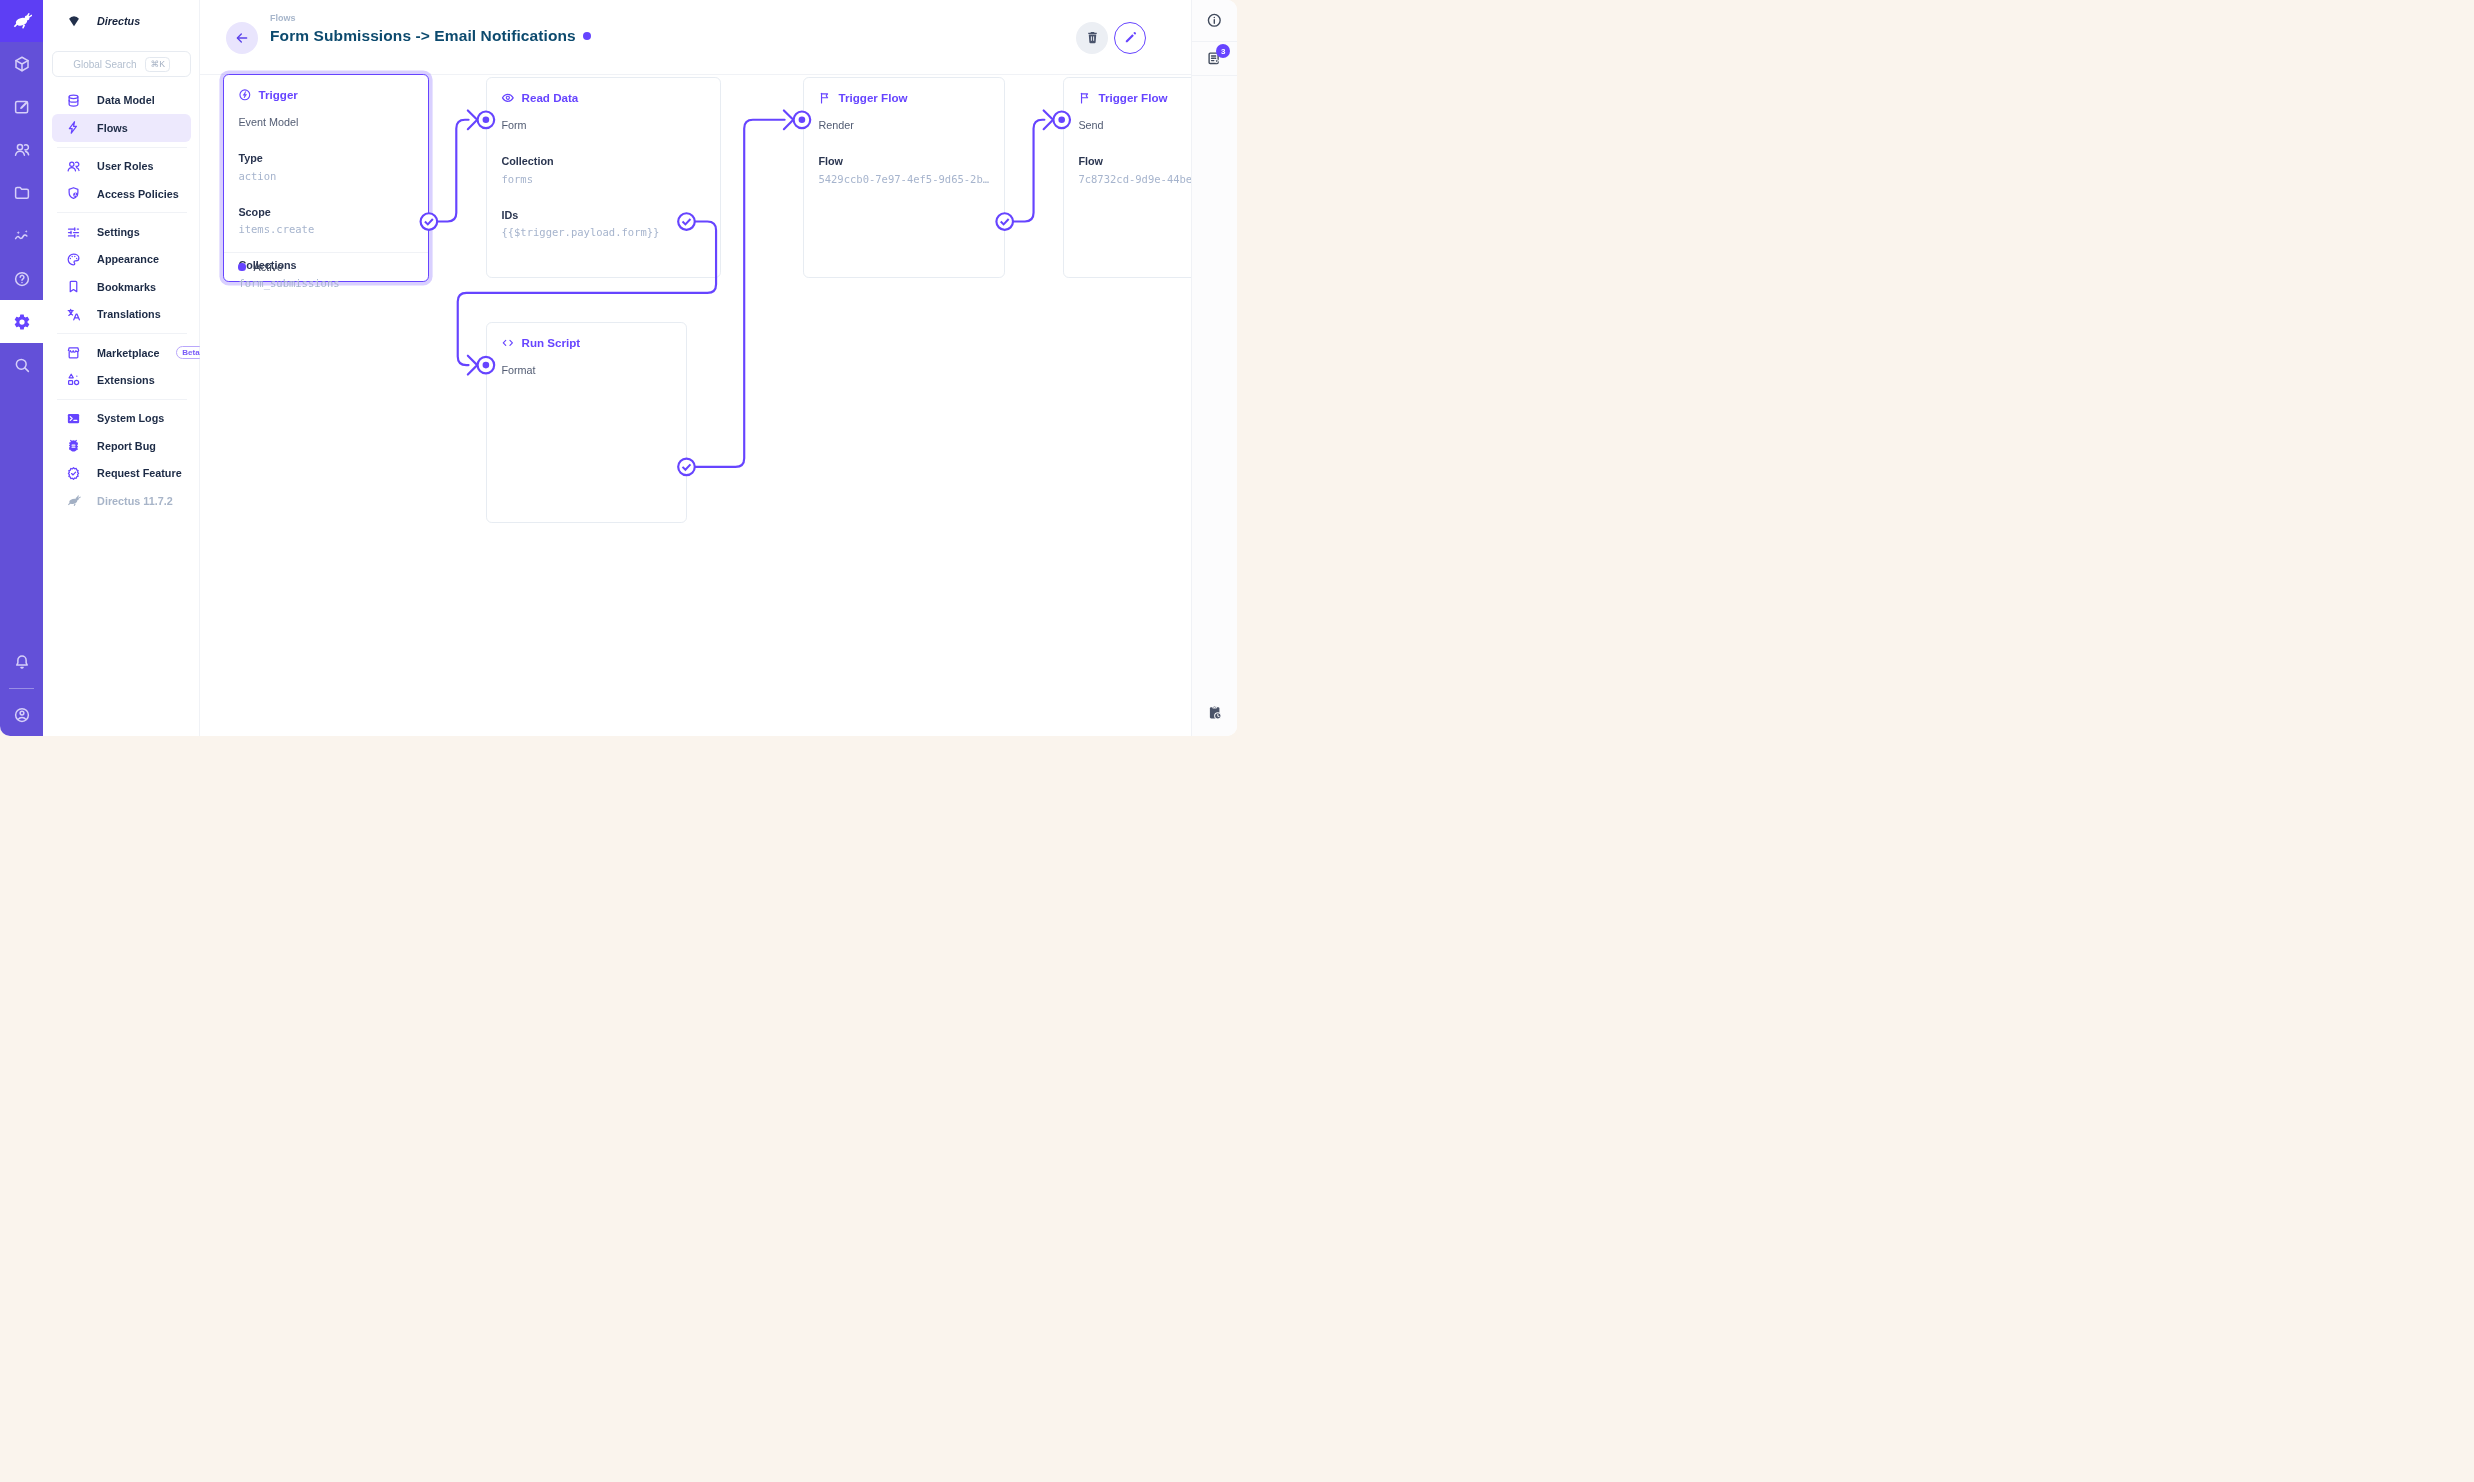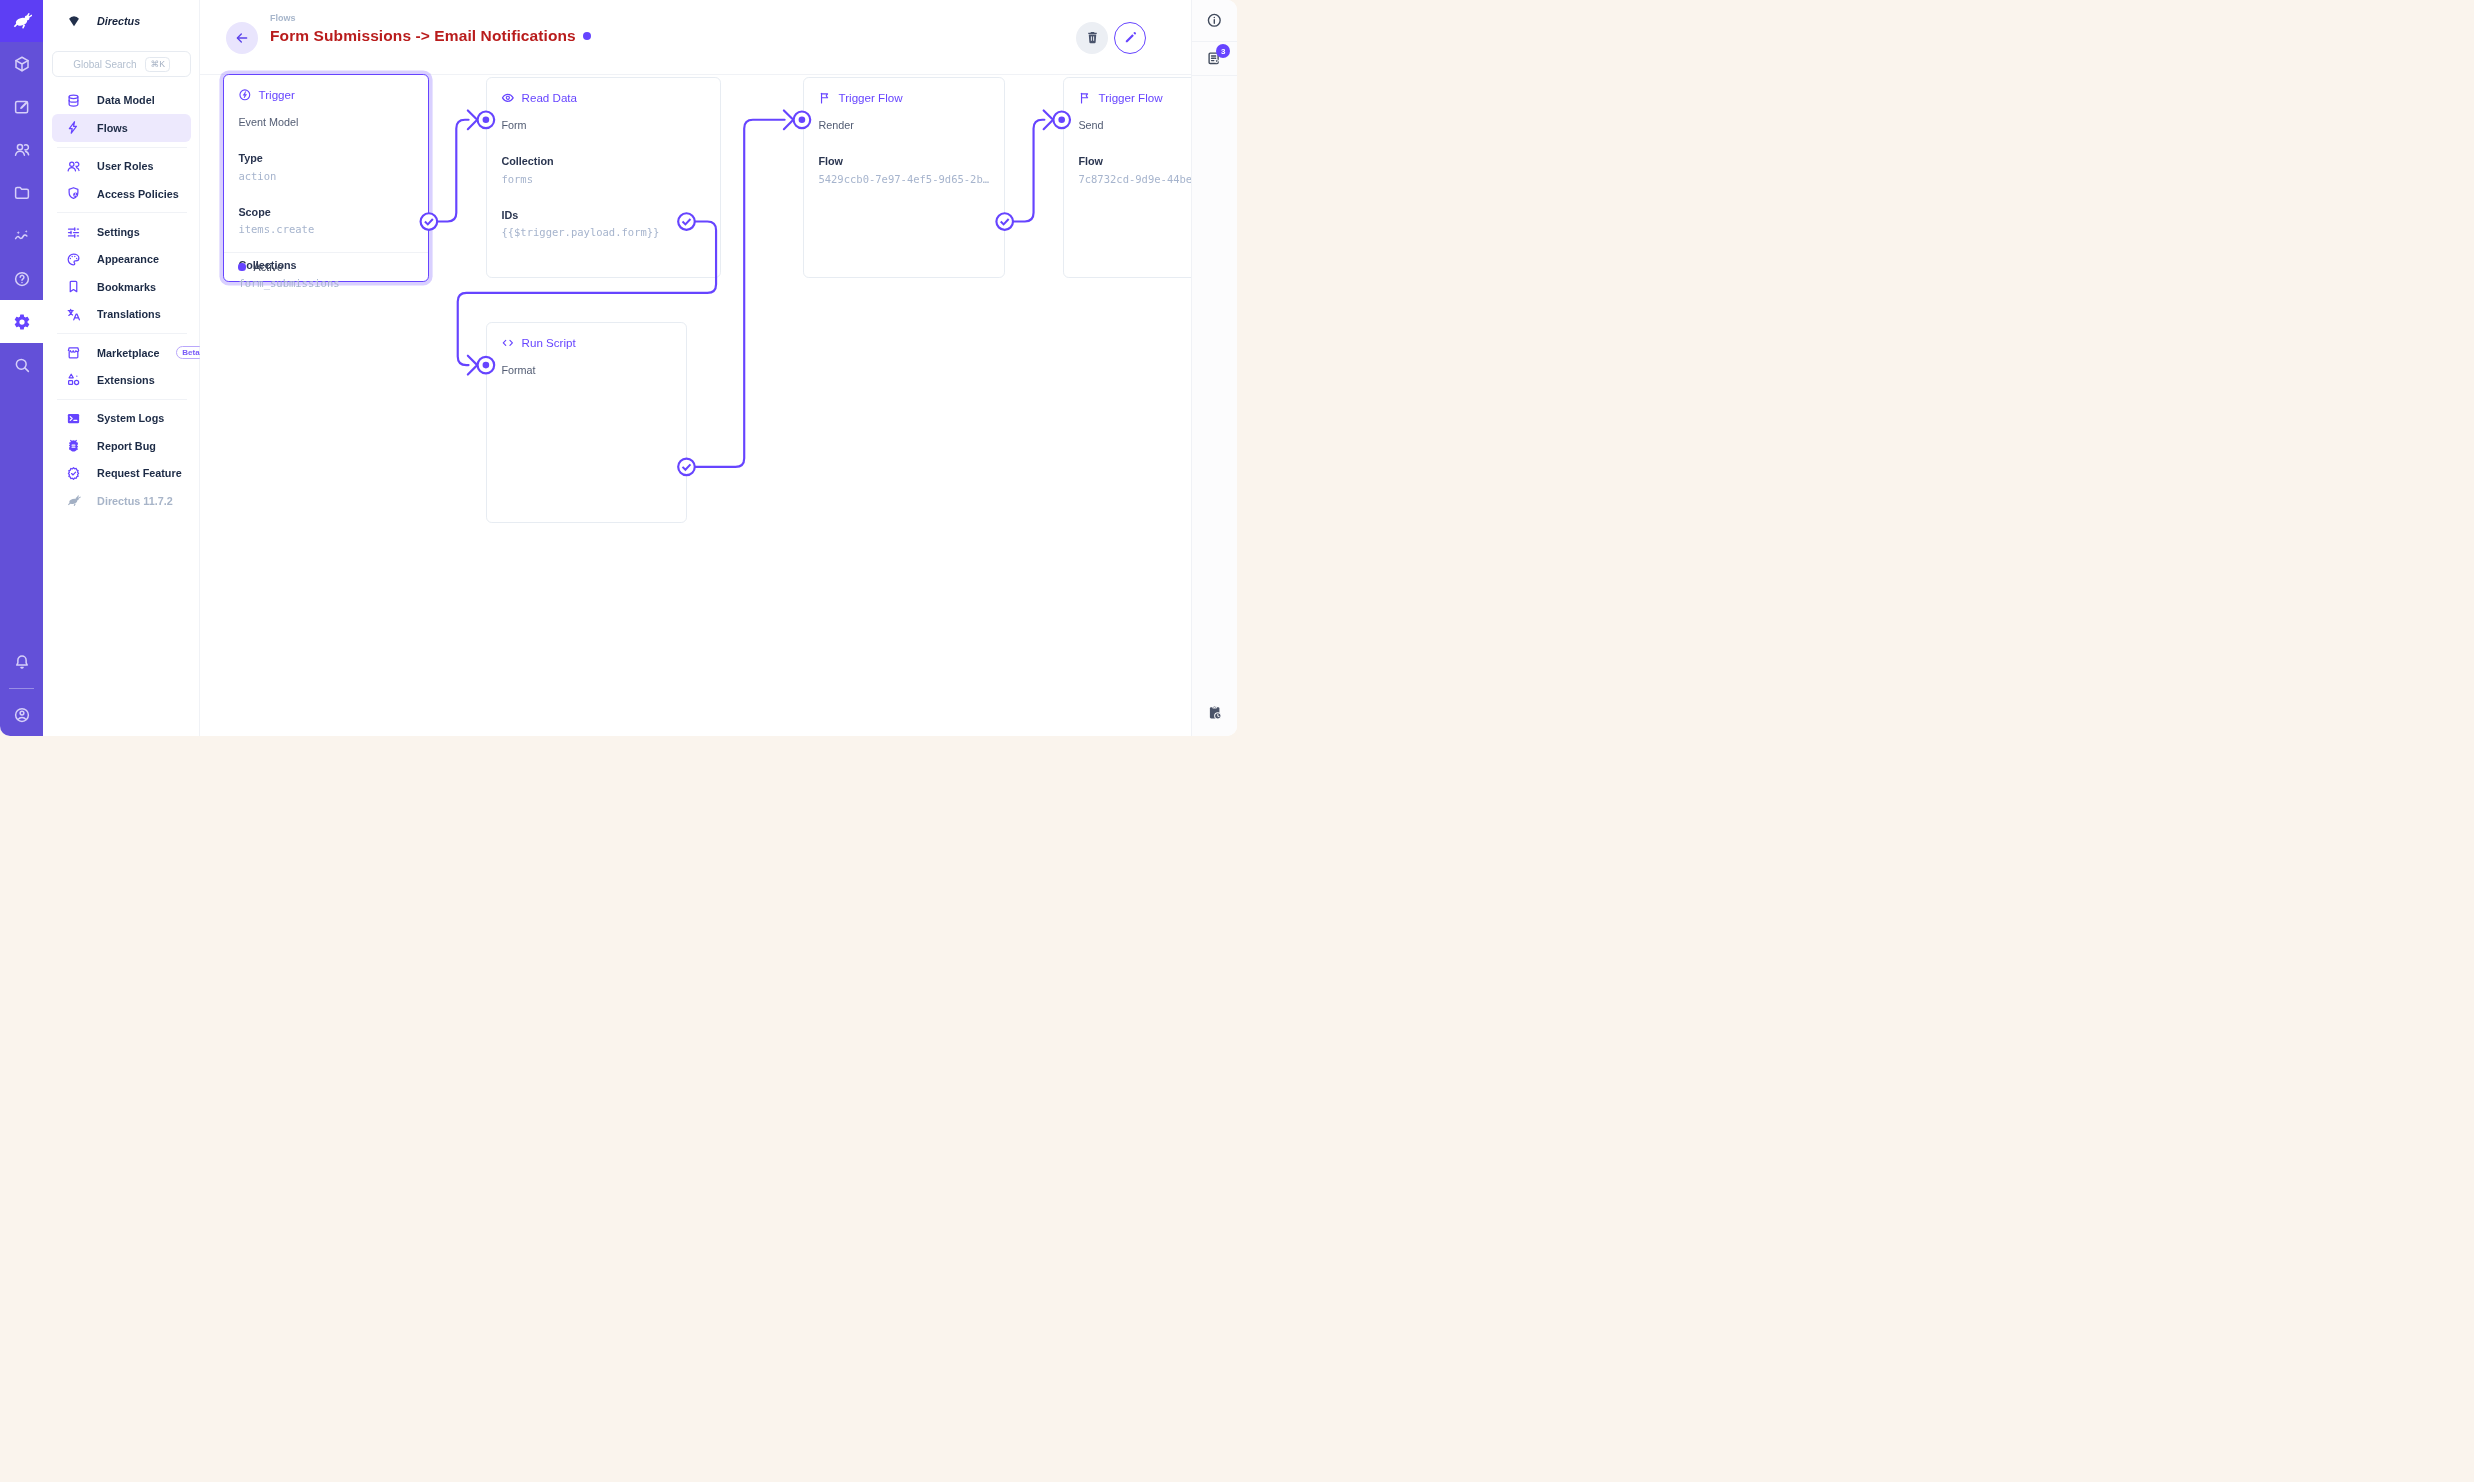--- a/index.html
+++ b/index.html
@@ -46,32 +46,32 @@
   .nav-item.version svg{color:#A3B0C4;}
   .nav-divider{border-top:0.7px solid var(--hairline);margin:5px 12.3px 5px 14.4px;}
 
   
   .main{flex:1;position:relative;overflow:hidden;background:#fff;}
   .page-header{position:absolute;top:0;left:0;right:0;height:75px;border-bottom:0.7px solid var(--hairline);}
   .back-btn{position:absolute;left:26px;top:21.7px;width:32px;height:32px;border-radius:50%;background:#E9E5FD;color:#5B42EA;display:flex;align-items:center;justify-content:center;cursor:pointer;}
   .back-btn svg{width:16px;height:16px;}
   .crumb{position:absolute;left:70px;top:13px;font-size:9px;font-weight:600;color:#A7B6CB;}
   .title-row{position:absolute;left:70px;top:27px;display:flex;align-items:center;gap:7.2px;}
-  .page-title{font-size:15.5px;font-weight:700;color:#b91c1c;letter-spacing:0.1px;}
+  .page-title{font-size:15.5px;font-weight:700;color:#0c4a6e;letter-spacing:0.1px;}
   .title-dot{width:8px;height:8px;border-radius:50%;background:var(--accent);}
   .hdr-actions{position:absolute;right:45px;top:21.7px;display:flex;gap:5.8px;}
   .round-btn{width:32px;height:32px;border-radius:50%;display:flex;align-items:center;justify-content:center;cursor:pointer;}
   .trash-btn{background:#ECEFF4;color:#49536B;}
   .edit-btn{background:#fff;border:1.4px solid var(--accent);color:var(--accent);}
   .round-btn svg{width:15px;height:15px;}
 
   
   .panel{position:absolute;background:#fff;border:0.7px solid var(--panel-border);border-radius:5.8px;z-index:2;padding:13px 14.4px;}
   .panel.selected{border:1.4px solid var(--accent);box-shadow:0 0 0 3.6px rgba(102,68,255,.25);z-index:3;}
-  .p-title{display:flex;align-items:center;gap:6.5px;color:var(--accent);font-size:11.6px;font-weight:400;margin-bottom:12.3px;}
+  .p-title{display:flex;align-items:center;gap:6.5px;color:var(--accent);font-size:11.6px;font-weight:700;margin-bottom:12.3px;}
   .p-title svg{width:13.7px;height:13.7px;}
   .p-sub{font-size:10.8px;color:var(--plain-label);line-height:17.3px;}
   .p-field{margin-top:19px;}
   .p-label{font-size:10.8px;font-weight:700;color:var(--field-label);line-height:17.3px;}
   .p-value{font-family:"DejaVu Sans Mono",monospace;font-size:10.5px;color:var(--mono-val);line-height:17.3px;white-space:nowrap;overflow:hidden;}
   .p-footer{position:absolute;left:0;right:0;bottom:0;border-top:0.7px solid var(--hairline);padding:8px 14.4px;display:flex;align-items:center;gap:8px;font-size:10.8px;color:#3A4358;}
   .p-footer .st-dot{width:7.2px;height:7.2px;border-radius:50%;background:var(--accent);}
   .connections{position:absolute;inset:0;z-index:4;pointer-events:none;}
 
   

